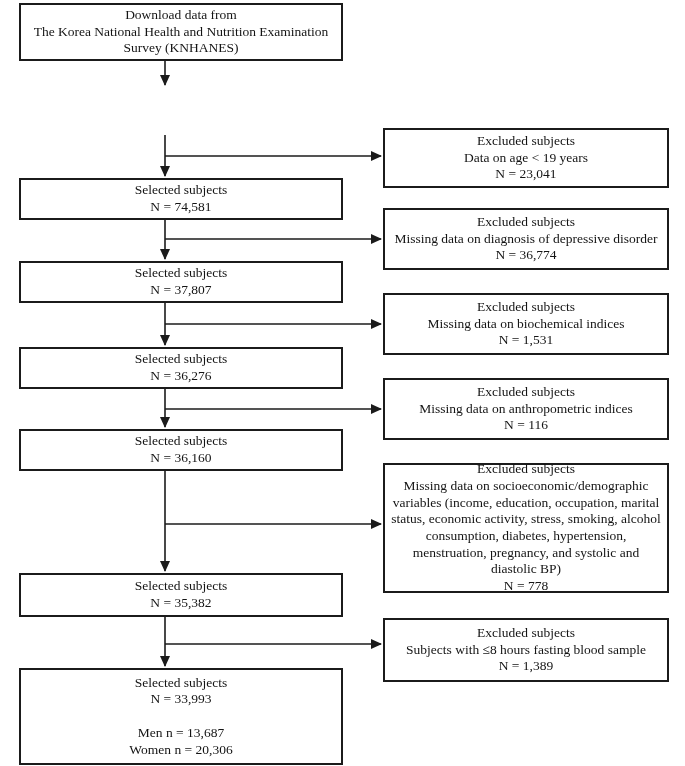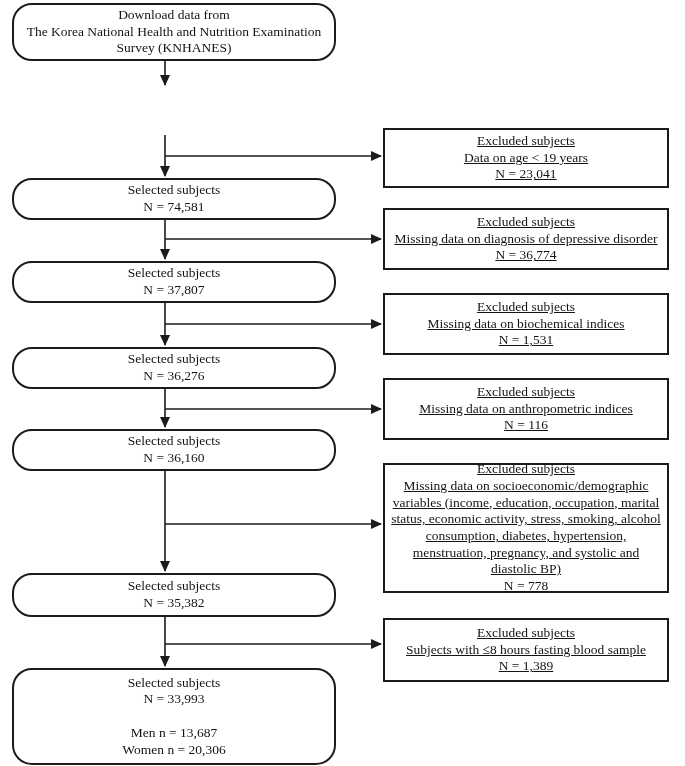--- a/index.html
+++ b/index.html
@@ -19,22 +19,22 @@
     background:#fff;
     display:flex;
     align-items:center;
     justify-content:center;
     text-align:center;
     white-space:pre-line;
     font-size:13.5px;
     line-height:1.24;
     padding:1px 4px;
   }
-  .main-col{left:12px;width:324px;border-radius:20px;}
-  .exc-col{left:383px;width:286px;text-decoration:underline;}
+  .main-col{left:19px;width:324px;}
+  .exc-col{left:383px;width:286px;}
   .b-source{top:3px;height:58px;}
   .b-integration{top:87px;height:48px;}
   .b-sel1{top:178px;height:42px;}
   .b-sel2{top:261px;height:42px;}
   .b-sel3{top:347px;height:42px;}
   .b-sel4{top:429px;height:42px;}
   .b-sel5{top:573px;height:44px;}
   .b-final{top:668px;height:97px;}
   .e-1{top:128px;height:60px;}
   .e-2{top:208px;height:62px;}

